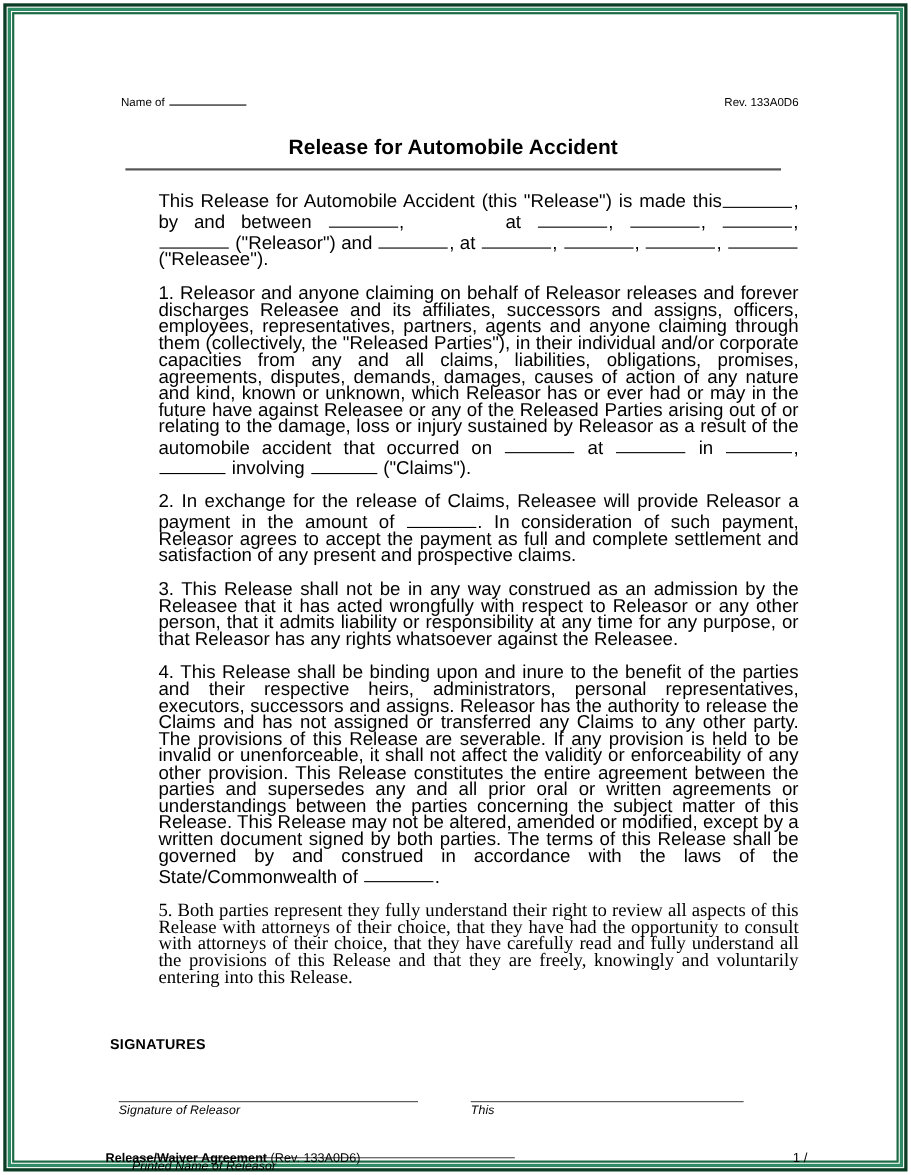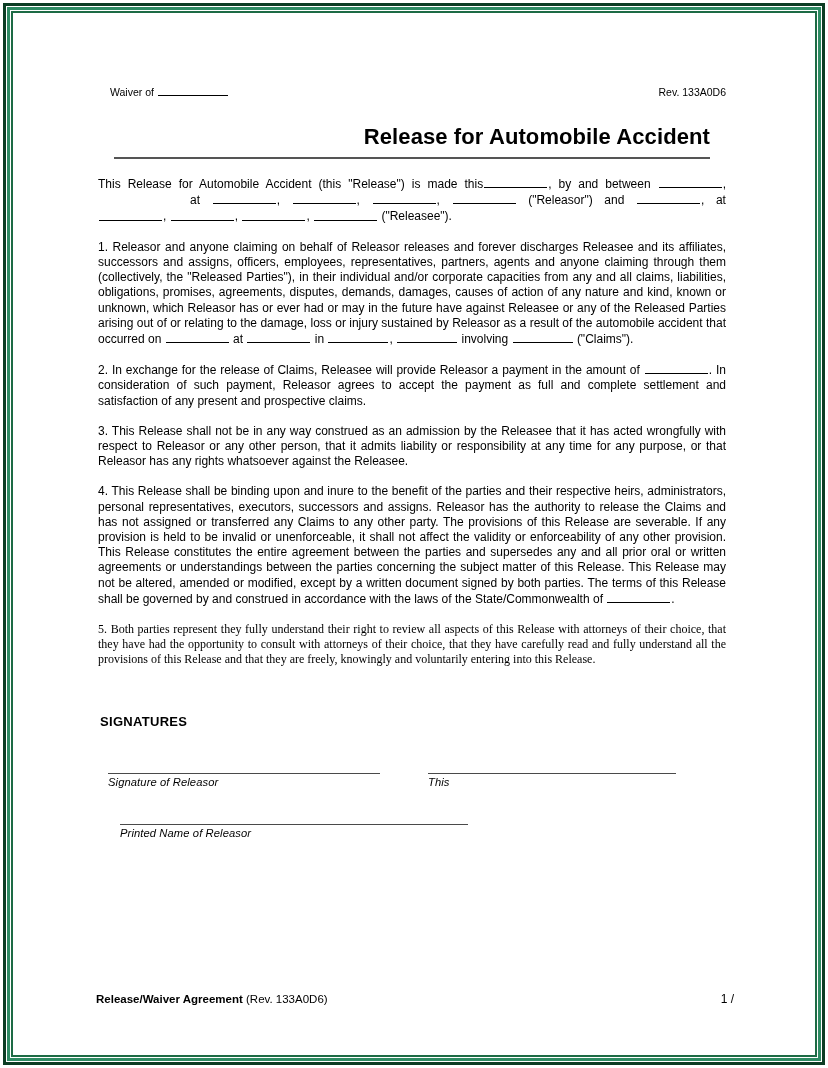--- a/index.html
+++ b/index.html
@@ -91,39 +91,40 @@
     font-size: 10.5px;
     padding-right: 2px;
   }
 
   
   .title-wrap {
     margin-top: 18px;
     padding: 0 18px;
   }
   .title {
-    text-align: right;
-    font-size: 22px;
+    text-align: center;
+    font-size: 19px;
     font-weight: bold;
     letter-spacing: 0.1px;
     padding-bottom: 7px;
   }
   .title-rule {
     border-bottom: 2.2px solid #555555;
     width: 100%;
   }
 
   
   .body-text {
     margin-top: 17px;
-    font-size: 12px;
+    font-size: 17px;
     line-height: 15.2px;
     text-align: justify;
     text-justify: inter-word;
     padding: 0 2px;
+    margin-left: 46px;
   }
   p.para {
     margin: 0 0 15px 0;
     text-align: justify;
     text-justify: inter-word;
   }
   p.para:last-child { margin-bottom: 0; font-family: Liberation Serif, serif; }
   .intro { margin-bottom: 17px; }
 
   u.fill {
@@ -170,21 +171,21 @@
     padding-top: 2px;
     letter-spacing: 0.1px;
     font-style: italic;
   }
   .sig-row2 { margin-top: 36px; padding-left: 12px; }
 
   
   .footer {
     position: absolute;
     left: 96px;
-    top: 992px;
+    top: 1045px;
     width: 642px;
     display: flex;
     justify-content: space-between;
     align-items: baseline;
     font-size: 11.5px;
   }
   .footer .f-left { letter-spacing: 0; }
   .footer .f-left b { font-weight: bold; }
   .footer .f-right { font-size: 12px; padding-right: 4px; }
 </style>
@@ -195,21 +196,21 @@
 
   <div class="frame-outer"></div>
   <div class="frame-inner"></div>
   <div class="frame-inner2"></div>
   <div class="sheet"></div>
 
   <div class="doc">
 
     <div class="hdr">
       <div class="state">
-        <span>Waiver of</span>
+        <span>Name of</span>
         <span class="blank-line bl-70"></span>
       </div>
       <div class="rev">Rev. 133A0D6</div>
     </div>
 
     <div class="title-wrap">
       <div class="title">Release for Automobile Accident</div>
       <div class="title-rule"></div>
     </div>
 

